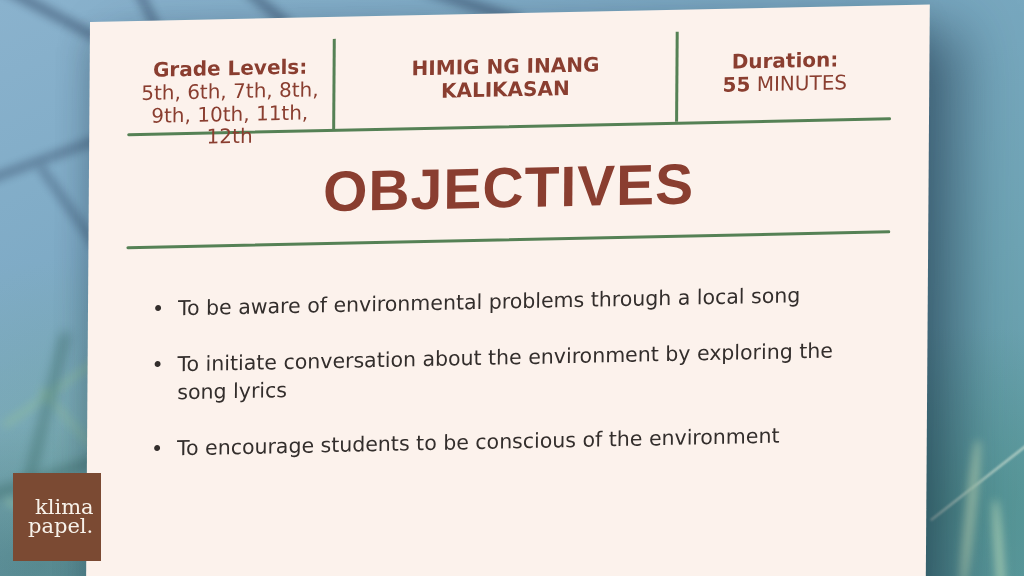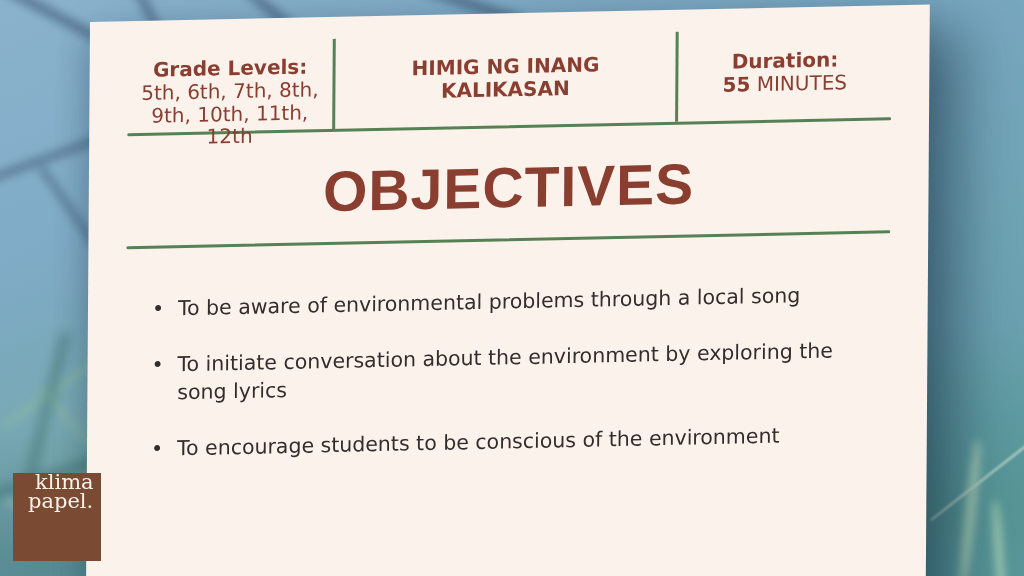--- a/index.html
+++ b/index.html
@@ -58,21 +58,21 @@
   .bullets li::before{
     content:"•";position:absolute;left:-26px;top:0;color:#332e2c;
   }
 
   
   .logo{
     position:absolute;left:13px;top:473px;width:88px;height:88px;
     background:#7b4a33;color:#f8f2ea;
     font-family:"DejaVu Serif","Liberation Serif",serif;
     font-size:21px;line-height:19px;
-    display:flex;flex-direction:column;
+    display:flex;flex-direction:column;justify-content:center;
     padding-left:0;box-sizing:border-box;
   }
   .logo .l1{margin-left:22px;}
   .logo .l2{margin-left:15px;}
 </style>
 </head>
 <body>
 
 <div class="bg"></div>
 

